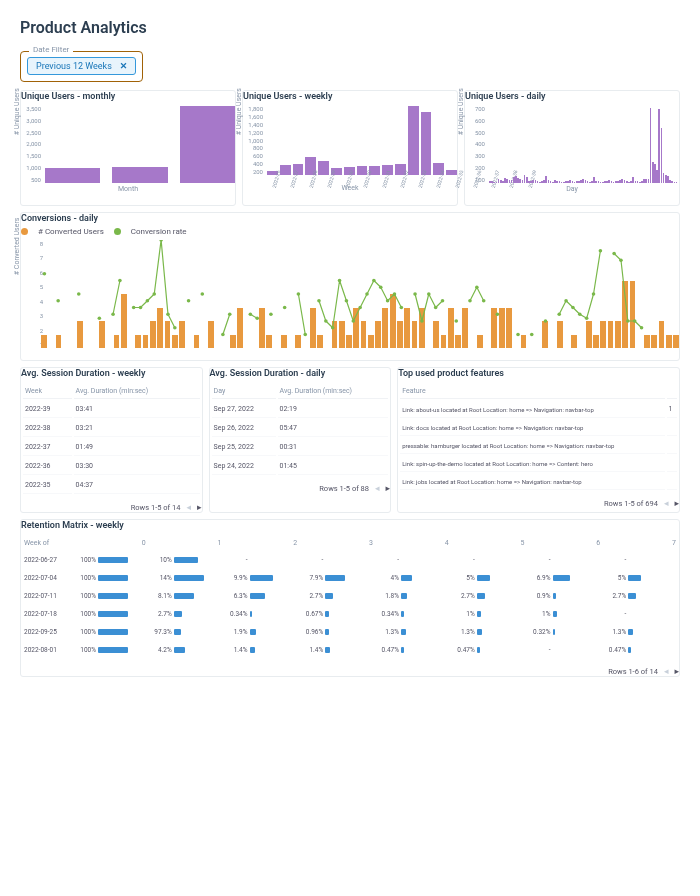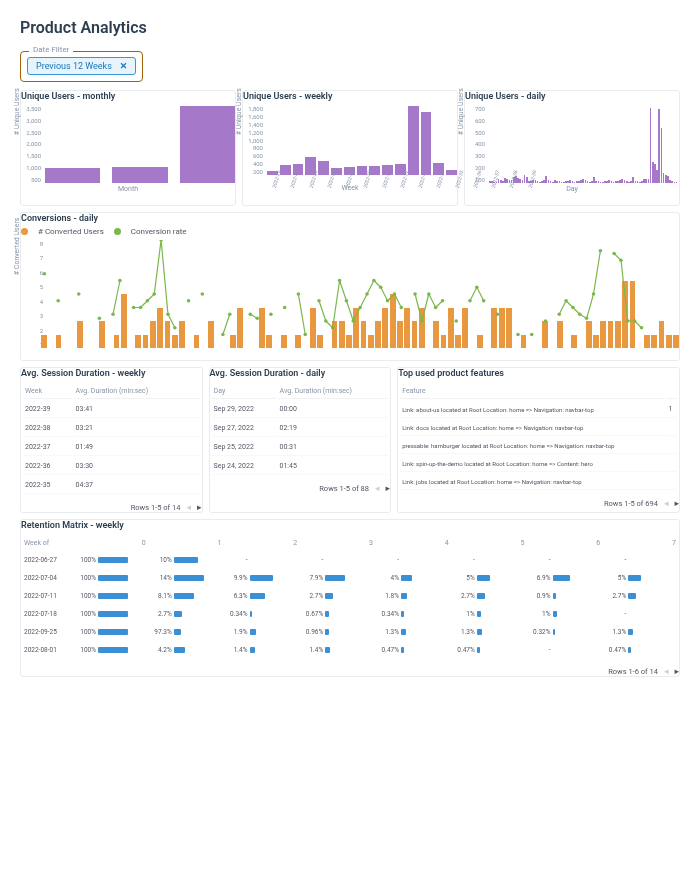--- a/index.html
+++ b/index.html
@@ -461,26 +461,26 @@
       <div class="card-title">Avg. Session Duration - daily</div>
       <table class="table" id="tbl-sd">
           <thead>
             <tr>
               <th>Day</th>
               <th>Avg. Duration (min:sec)</th>
             </tr>
           </thead>
           <tbody>
             <tr>
-              <td class="">Sep 29, 2022</td>
-              <td class="">00:00</td>
-            </tr>
-            <tr>
               <td class="">Sep 27, 2022</td>
               <td class="">02:19</td>
+            </tr>
+            <tr>
+              <td class="">Sep 26, 2022</td>
+              <td class="">05:47</td>
             </tr>
             <tr>
               <td class="">Sep 25, 2022</td>
               <td class="">00:31</td>
             </tr>
             <tr>
               <td class="">Sep 24, 2022</td>
               <td class="">01:45</td>
             </tr>
           </tbody>

